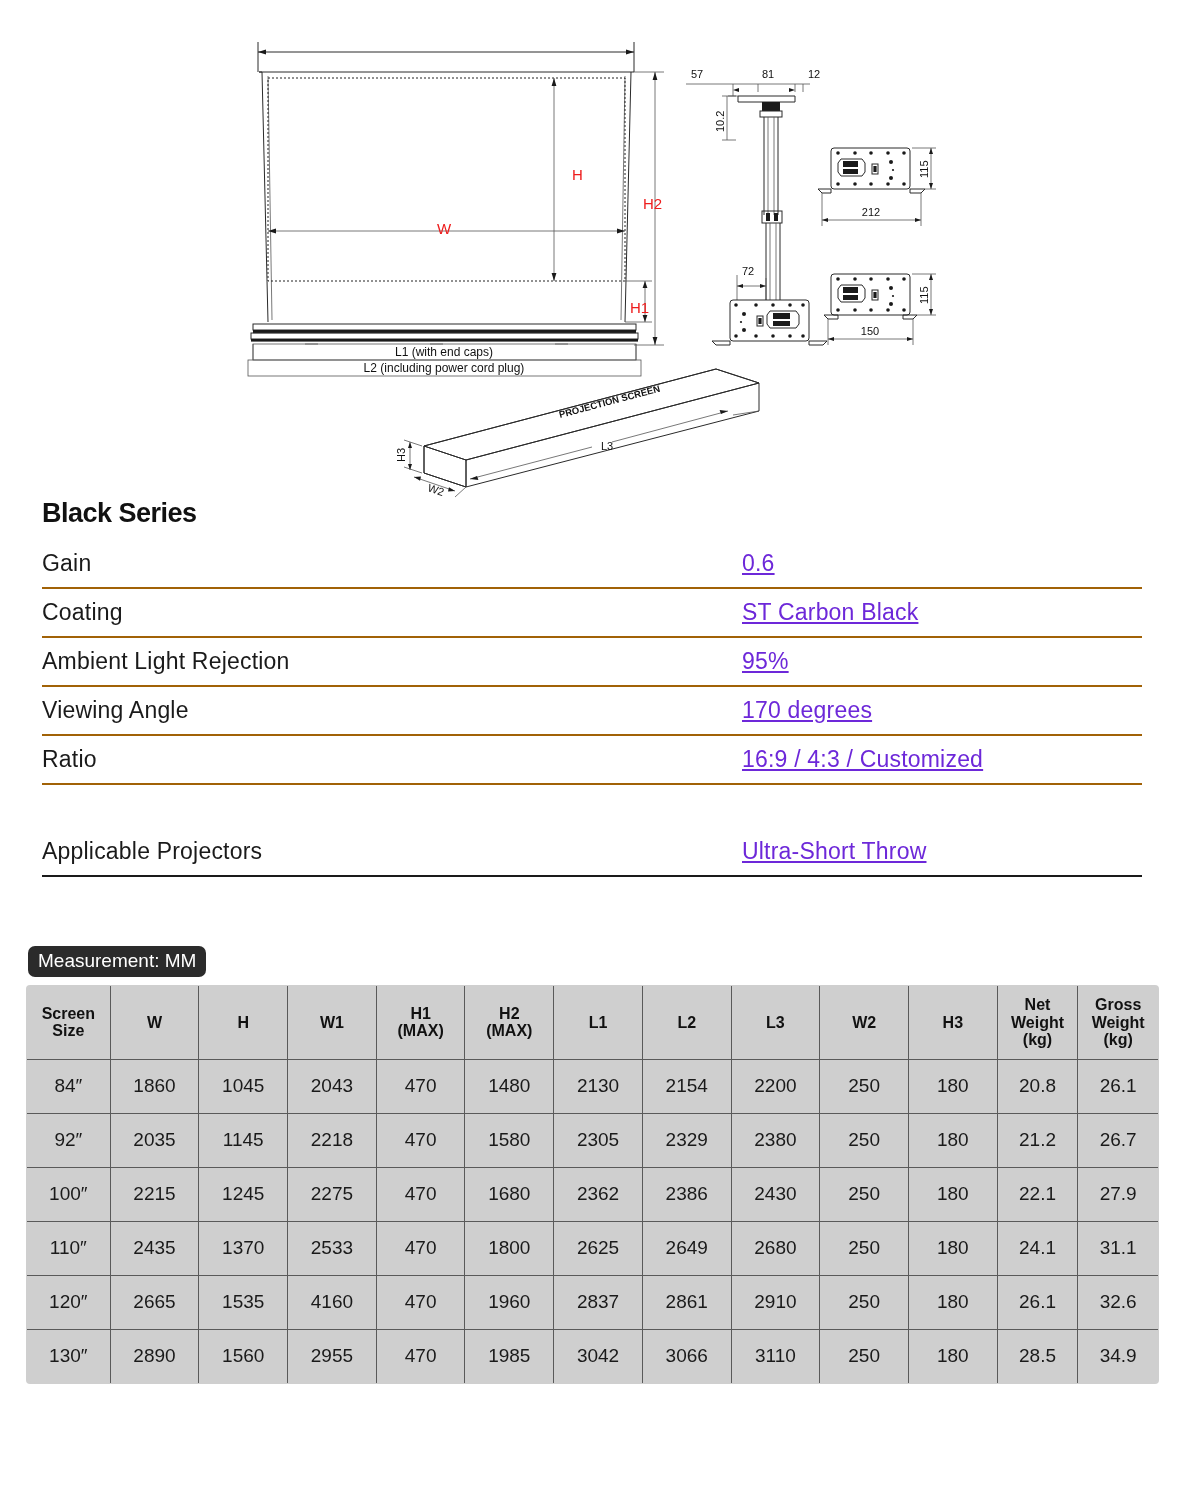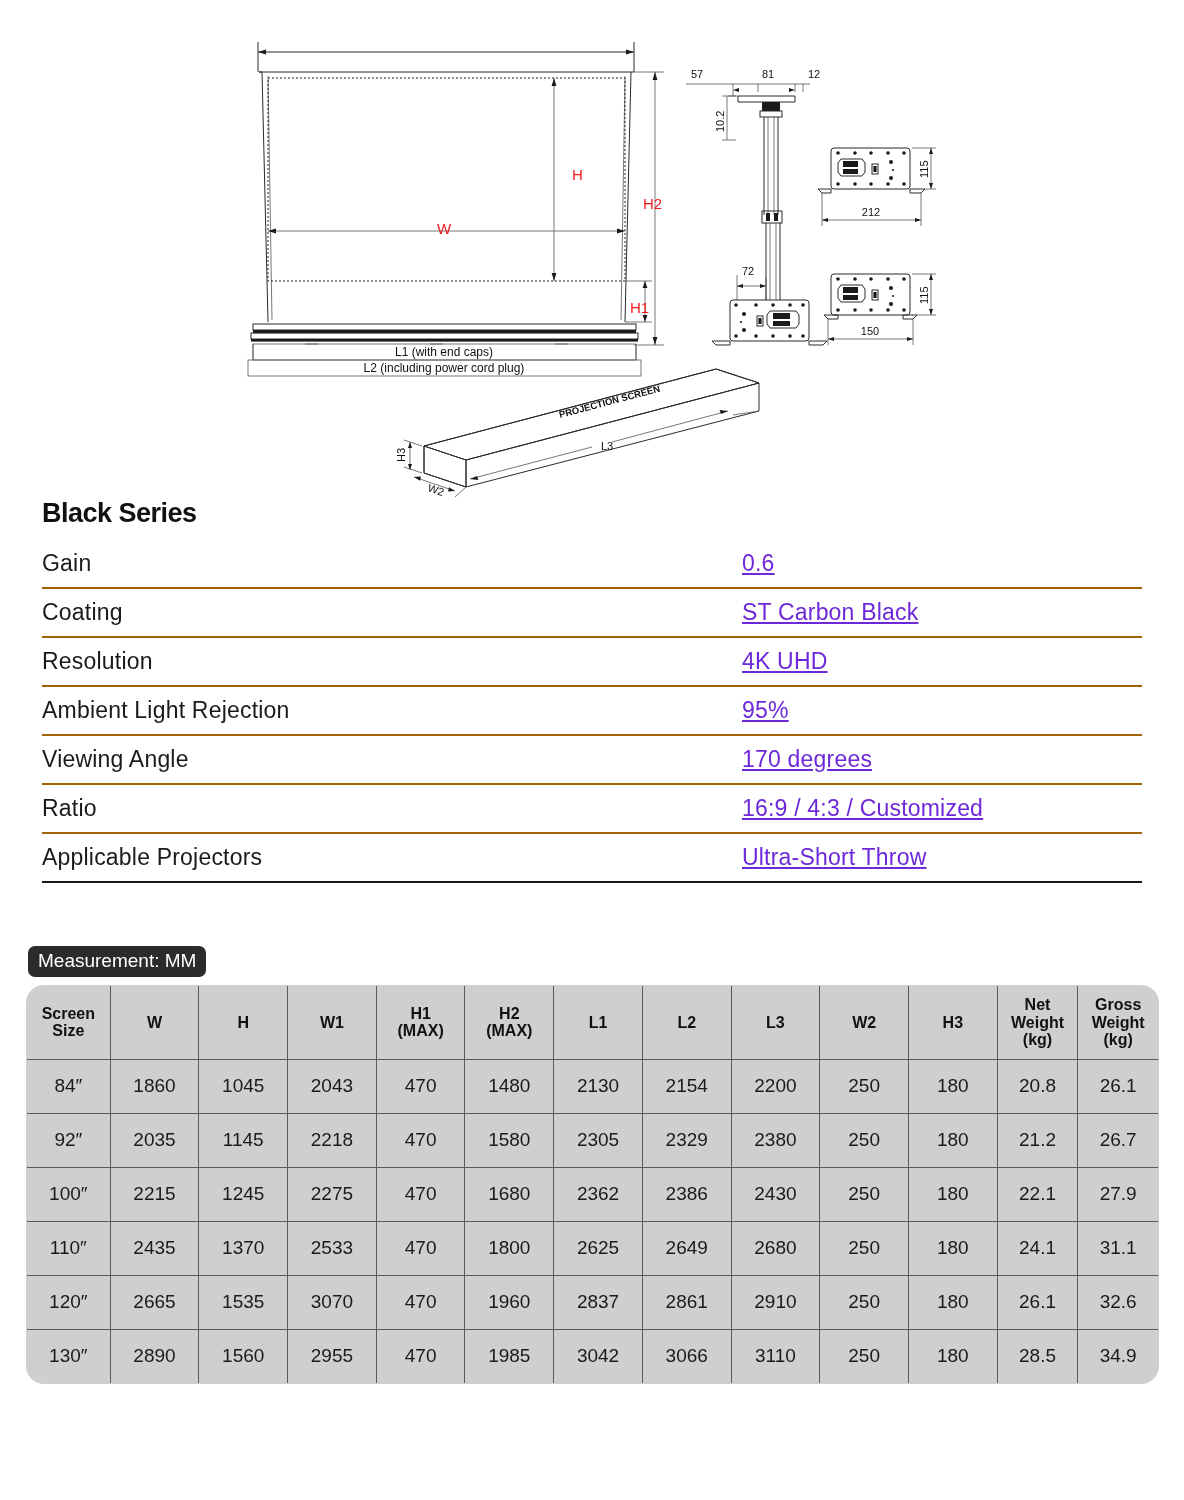--- a/index.html
+++ b/index.html
@@ -44,21 +44,21 @@
     top: 540px;
     width: 1100px;
   }
   .spec-row {
     position: relative;
     height: 47px;
     border-bottom: 2px solid #a16207;
     display: flex;
     align-items: center;
   }
-  .spec-row:last-child { border-bottom: 2px solid #1a1a1a; }
+  .spec-row:last-child { border-bottom: 2px solid #1a1a1a; margin-top: 43px; }
   .spec-label {
     font-size: 23px;
     color: #1a1a1a;
     letter-spacing: 0.2px;
     width: 700px;
     flex: none;
   }
   .spec-value {
     font-size: 23px;
     color: #6d28d9;
@@ -87,21 +87,21 @@
     left: 26px;
     top: 985px;
     width: 1133px;
   }
   table#dimension-table {
     border-collapse: collapse;
     width: 1133px;
     table-layout: fixed;
     background: #cfcfcf;
     border: 1.5px solid #4a4a4a;
-    border-radius: 18px;
+    border-radius: 4px;
     overflow: hidden;
   }
   table#dimension-table th,
   table#dimension-table td {
     border: 1px solid #5a5a5a;
     text-align: center;
     vertical-align: middle;
     background: #cfcfcf;
   }
   table#dimension-table th {
@@ -371,24 +371,20 @@
 <div id="spec-list">
     <div class="spec-row">
       <div class="spec-label">Gain</div>
       <div class="spec-value">0.6</div>
     </div>
     <div class="spec-row">
       <div class="spec-label">Coating</div>
       <div class="spec-value">ST Carbon Black</div>
     </div>
     <div class="spec-row">
-      <div class="spec-label">Resolution</div>
-      <div class="spec-value">4K UHD</div>
-    </div>
-    <div class="spec-row">
       <div class="spec-label">Ambient Light Rejection</div>
       <div class="spec-value">95%</div>
     </div>
     <div class="spec-row">
       <div class="spec-label">Viewing Angle</div>
       <div class="spec-value">170 degrees</div>
     </div>
     <div class="spec-row">
       <div class="spec-label">Ratio</div>
       <div class="spec-value">16:9 / 4:3 / Customized</div>
@@ -478,21 +474,21 @@
           <td>2680</td>
           <td>250</td>
           <td>180</td>
           <td>24.1</td>
           <td>31.1</td>
         </tr>
         <tr>
           <td>120″</td>
           <td>2665</td>
           <td>1535</td>
-          <td>3070</td>
+          <td>4160</td>
           <td>470</td>
           <td>1960</td>
           <td>2837</td>
           <td>2861</td>
           <td>2910</td>
           <td>250</td>
           <td>180</td>
           <td>26.1</td>
           <td>32.6</td>
         </tr>

